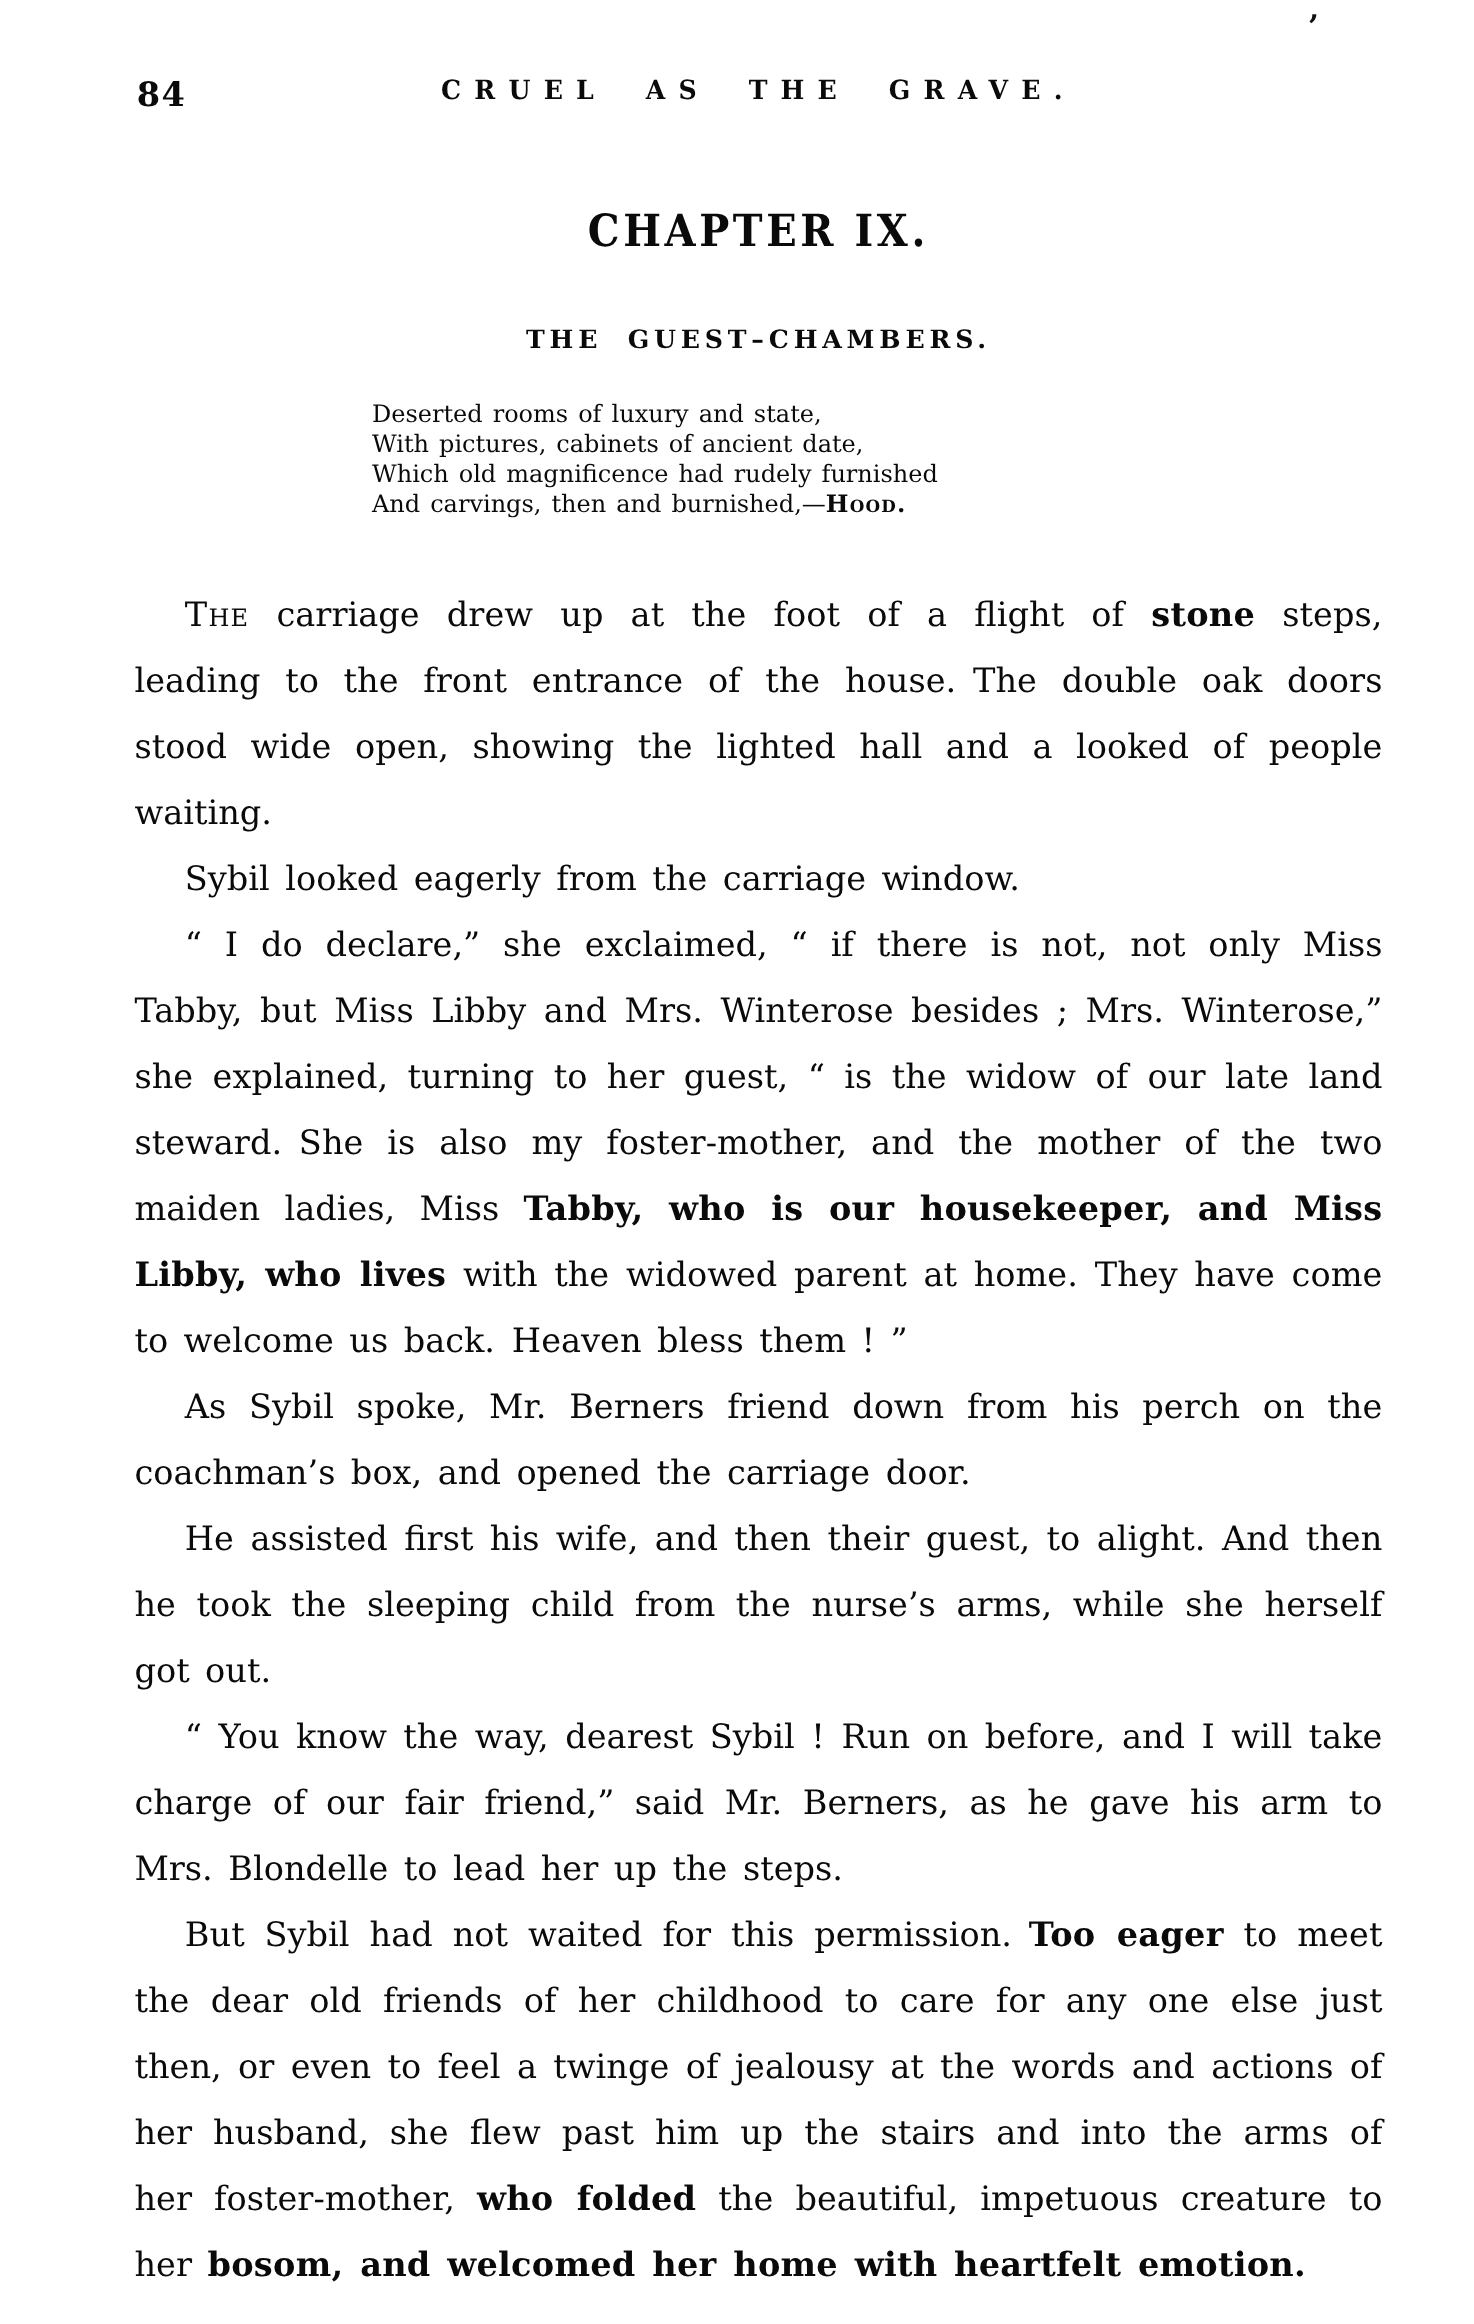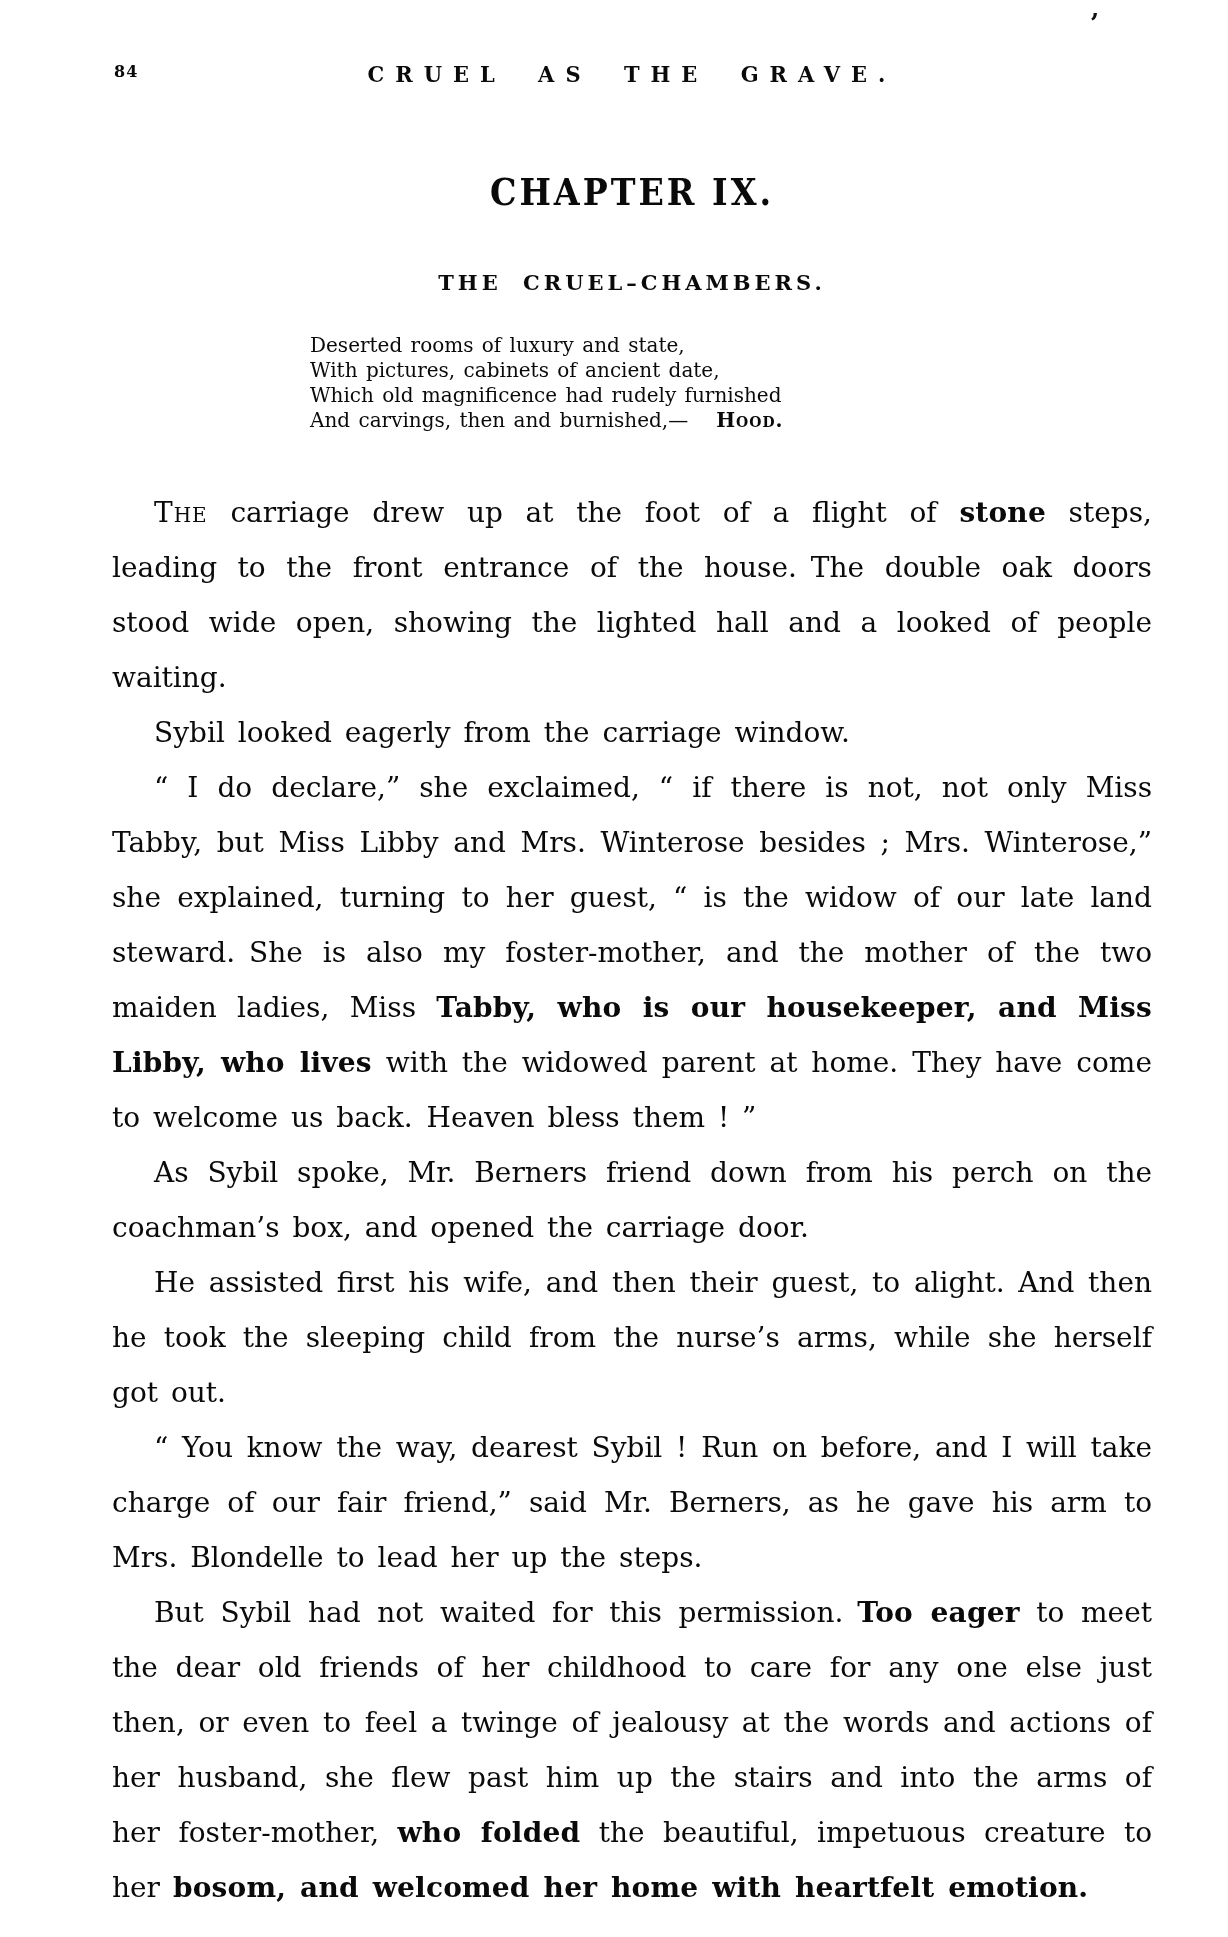--- a/index.html
+++ b/index.html
@@ -22,21 +22,21 @@
   }
   .running-head {
     position: relative;
     margin-top: 62px;
     height: 34px;
   }
   .page-num {
     position: absolute;
     left: 2px;
     top: 0;
-    font-size: 16px;
+    font-size: 28px;
     font-weight: bold;
     letter-spacing: 1px;
   }
   .running-title {
     display: block;
     text-align: center;
     font-size: 21px;
     font-weight: bold;
     letter-spacing: 11px;
     word-spacing: 14px;
@@ -70,21 +70,20 @@
     margin-top: 38px;
     margin-left: 198px;
     font-size: 20px;
     line-height: 25px;
     word-spacing: 2px;
   }
   .epigraph .attrib {
     font-variant: small-caps;
     font-weight: bold;
     letter-spacing: 1px;
-    margin-left: 28px;
   }
   .body-text {
     margin-top: 52px;
     text-align: justify;
     text-align-last: left;
     font-size: 28px;
     line-height: 55px;
     word-spacing: 4px;
   }
   .body-text p {
@@ -107,21 +106,21 @@
 
 <div class="page">
 
   <header class="running-head">
     <span class="page-num">84</span>
     <span class="running-title">CRUEL AS THE GRAVE.</span>
   </header>
 
   <h1 class="chapter-heading">CHAPTER IX.</h1>
 
-  <h2 class="chapter-subtitle">THE CRUEL–CHAMBERS.</h2>
+  <h2 class="chapter-subtitle">THE GUEST–CHAMBERS.</h2>
 
   <div class="epigraph">
     <div class="epigraph-line">Deserted rooms of luxury and state,</div>
     <div class="epigraph-line">With pictures, cabinets of ancient date,</div>
     <div class="epigraph-line">Which old magnificence had rudely furnished</div>
     <div class="epigraph-line"><span>And carvings, then and burnished,—</span><span class="attrib">Hood.</span></div>
   </div>
 
   <main class="body-text">
     <p><span class="smallcaps">The</span><span> carriage drew up at the foot of a flight of </span><span class="heavy">stone</span><span> steps, leading to the front entrance of the house. The double oak doors stood wide open, showing the lighted hall and a looked of people waiting.</span></p>

